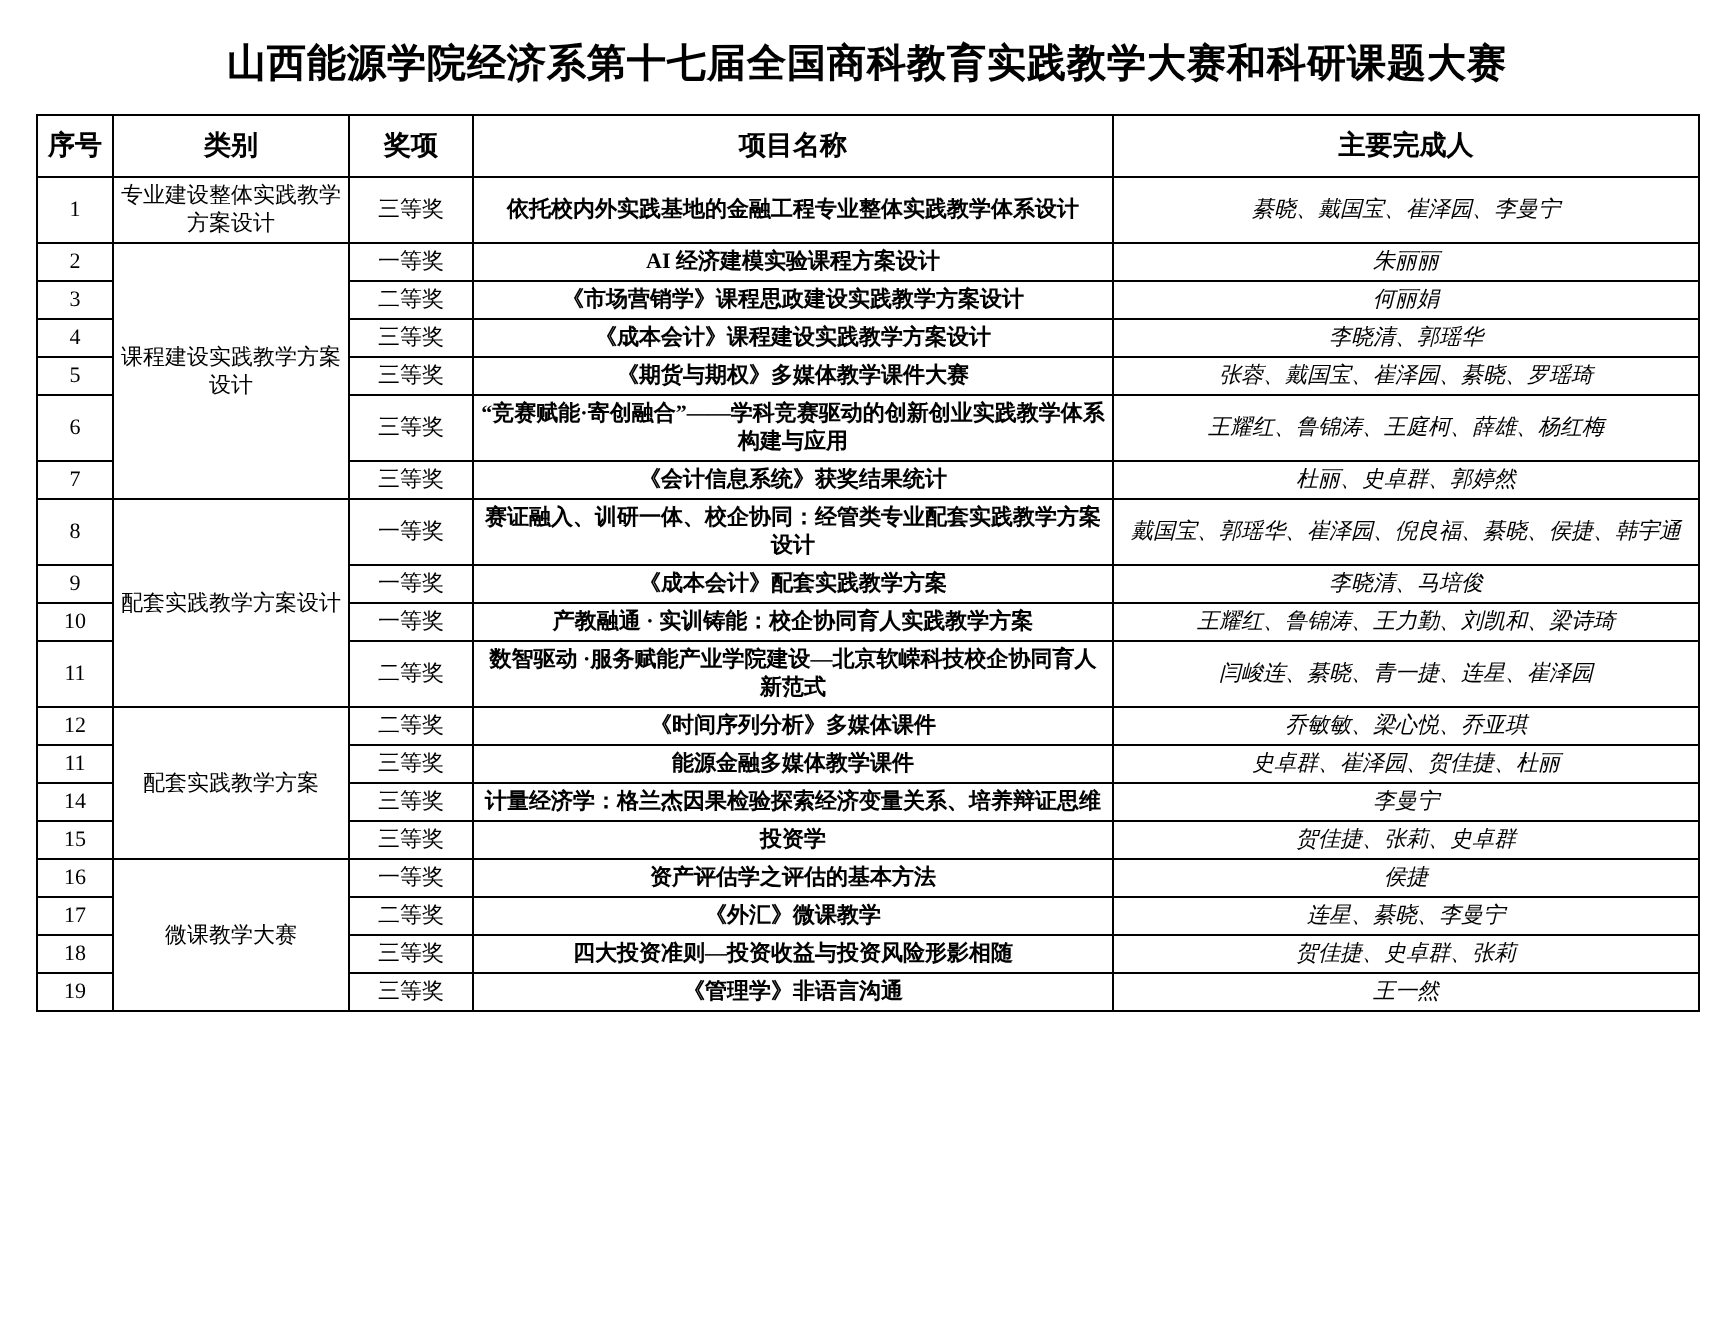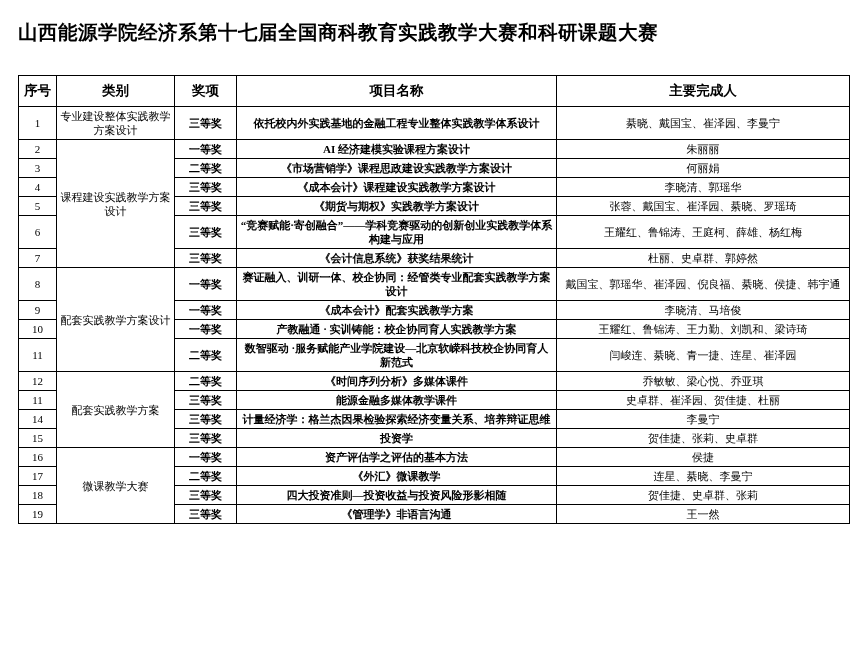--- a/index.html
+++ b/index.html
@@ -14,27 +14,27 @@
     color: #000;
     overflow: hidden;
   }
   .page {
     width: 867px;
     height: 667px;
     box-sizing: border-box;
     padding: 14px 18px 0 18px;
   }
   .doc-title {
-    text-align: left;
+    text-align: center;
     font-family: "Liberation Serif", serif;
     font-weight: bold;
     font-size: 19.5px;
     line-height: 29px;
     letter-spacing: 0.5px;
-    margin: 4px 0 28px 0;
+    margin: 4px 0 10px 0;
   }
   .doc-title .line2 {
     display: block;
   }
   table.award-table {
     border-collapse: collapse;
     width: 831px;
     margin: 0 auto;
     table-layout: fixed;
     font-family: "Liberation Serif", serif;
@@ -56,30 +56,30 @@
   }
   td.col-no {
     font-size: 12px;
   }
   td.col-cat {
     font-size: 11.5px;
     line-height: 15px;
   }
   td.col-prize {
     font-size: 11.5px;
-    font-weight: bold;
   }
   td.col-proj {
     font-size: 11px;
     line-height: 15px;
     font-weight: bold;
   }
   td.col-people {
     font-size: 11px;
     line-height: 15px;
+    font-style: italic;
   }
   .c-no { width: 38px; }
   .c-cat { width: 118px; }
   .c-prize { width: 62px; }
   .c-proj { width: 320px; }
   .c-people { width: 293px; }
 </style>
 </head>
 <body>
 
@@ -131,21 +131,21 @@
       </tr>
       <tr>
         <td class="col-no">4</td>
         <td class="col-prize">三等奖</td>
         <td class="col-proj">《成本会计》课程建设实践教学方案设计</td>
         <td class="col-people">李晓清、郭瑶华</td>
       </tr>
       <tr>
         <td class="col-no">5</td>
         <td class="col-prize">三等奖</td>
-        <td class="col-proj">《期货与期权》实践教学方案设计</td>
+        <td class="col-proj">《期货与期权》多媒体教学课件大赛</td>
         <td class="col-people">张蓉、戴国宝、崔泽园、綦晓、罗瑶琦</td>
       </tr>
       <tr>
         <td class="col-no">6</td>
         <td class="col-prize">三等奖</td>
         <td class="col-proj">“竞赛赋能·寄创融合”——学科竞赛驱动的创新创业实践教学体系构建与应用</td>
         <td class="col-people">王耀红、鲁锦涛、王庭柯、薛雄、杨红梅</td>
       </tr>
       <tr>
         <td class="col-no">7</td>

